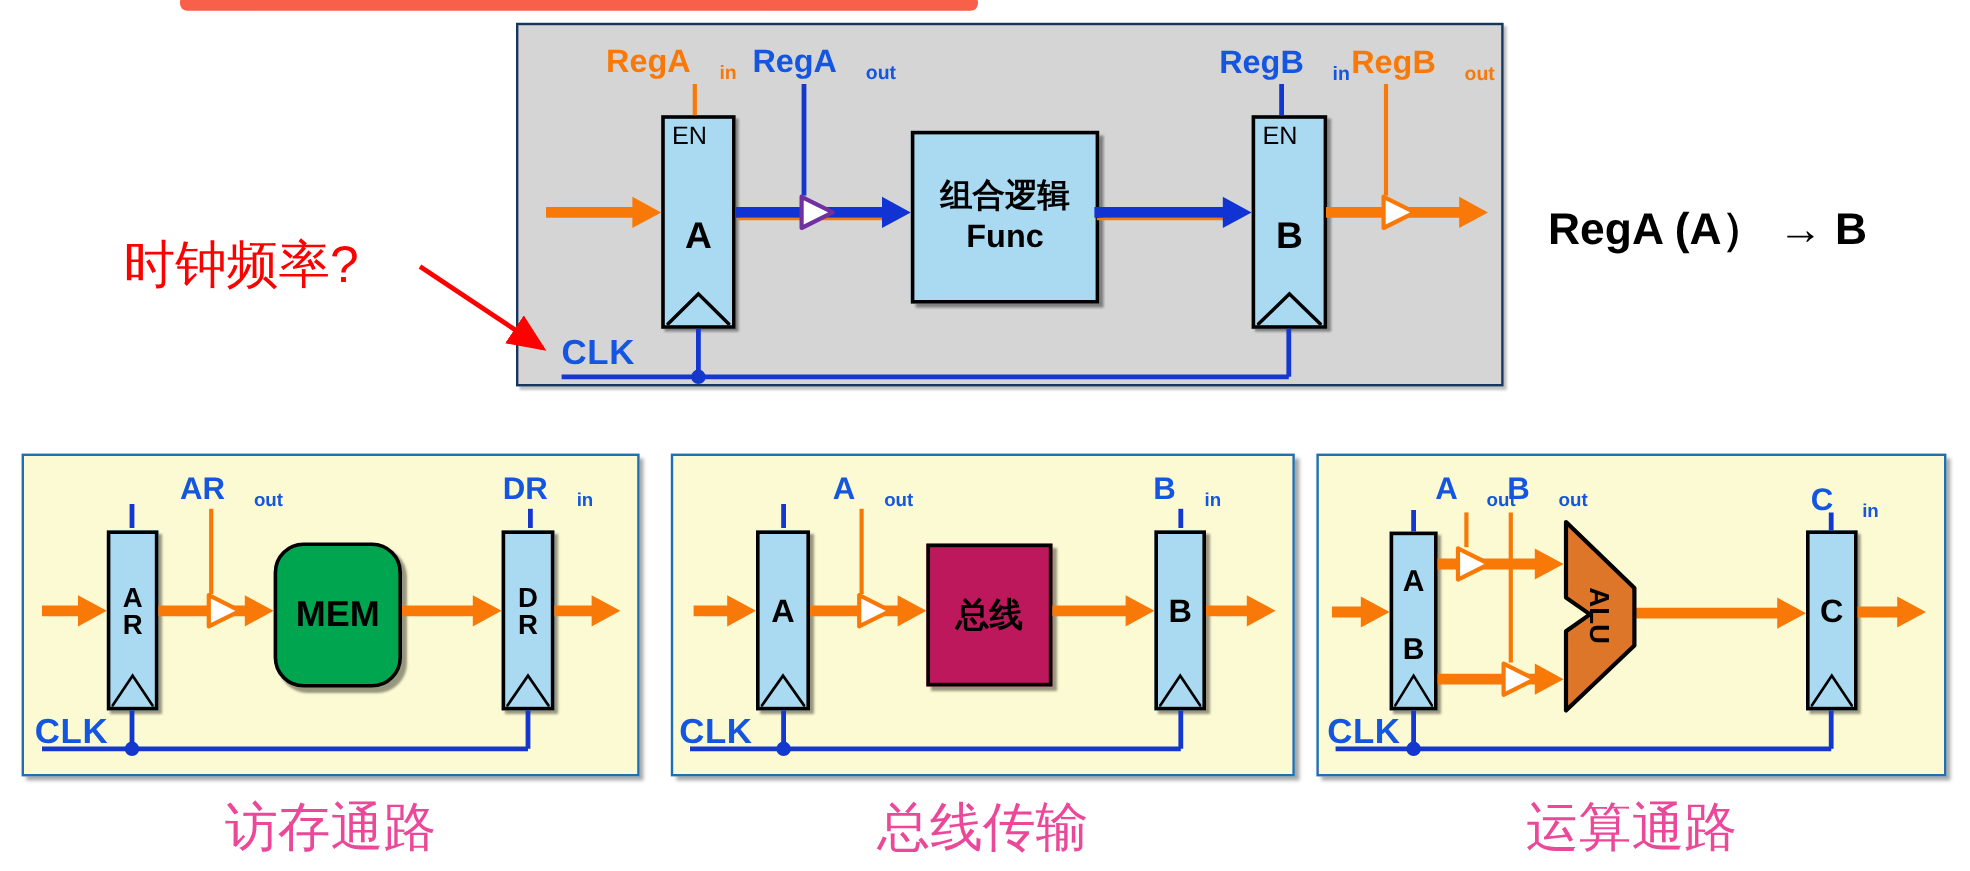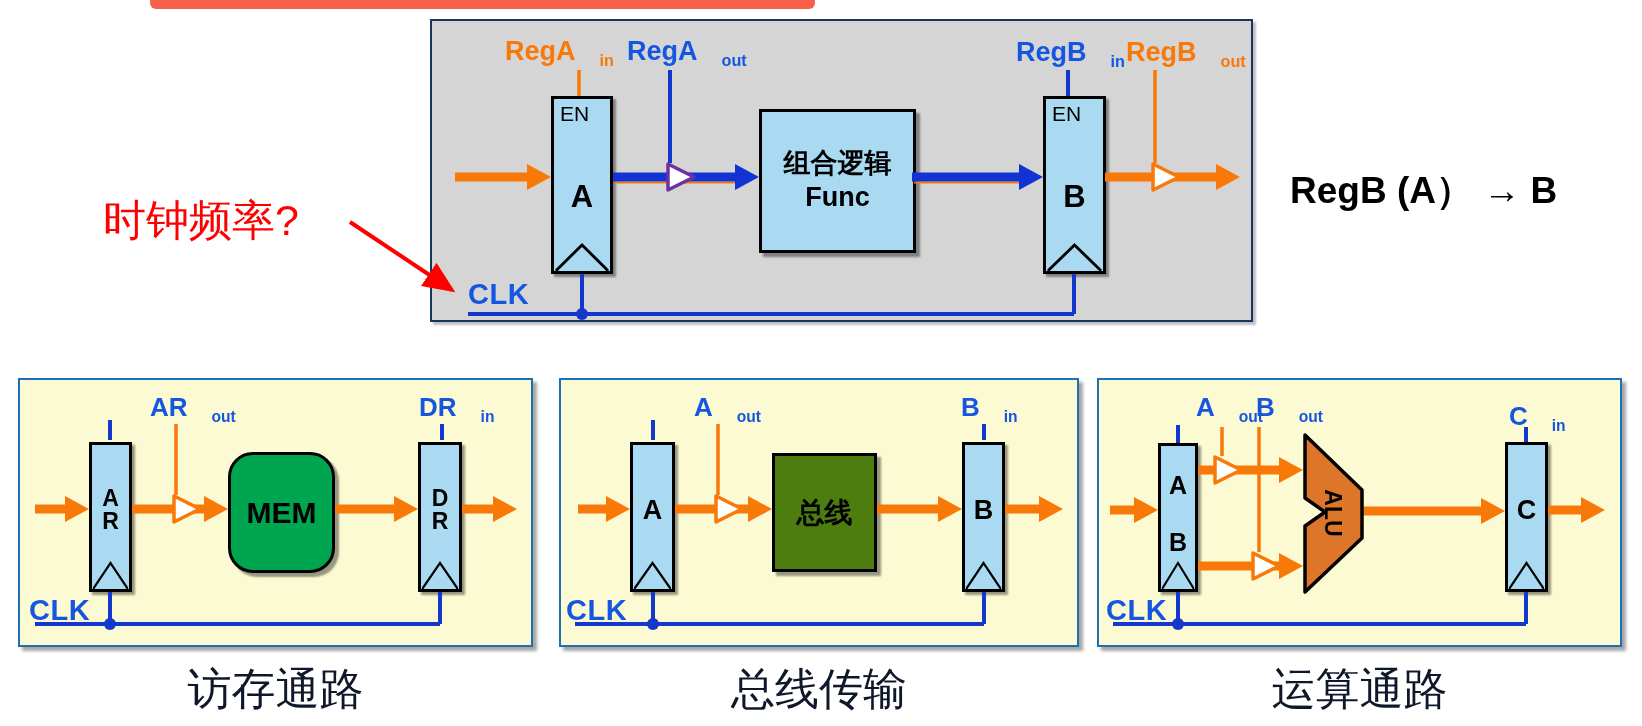--- a/index.html
+++ b/index.html
@@ -18,47 +18,47 @@
   .chev{position:absolute;left:0;bottom:0;width:100%;height:30px;display:block;}
   .chev polyline{fill:none;stroke:#000;stroke-width:3.5;}
   .stack{position:absolute;left:0;right:0;top:45%;transform:translateY(-50%);
          text-align:center;font-weight:bold;color:#000;line-height:1.02;}
   
   .cbox{position:absolute;border:3px solid #000;box-sizing:border-box;display:flex;flex-direction:column;
         align-items:center;justify-content:center;font-weight:bold;color:#000;
         box-shadow:4px 4px 2px rgba(0,0,0,0.4);z-index:2;text-align:center;}
   .func{background:#A9DAF2;font-size:27px;line-height:1.25;}
   .mem{background:#00A550;font-size:30px;border-radius:25px;}
-  .bus{background:#4d7c0f;font-size:28px;}
+  .bus{background:#be185d;font-size:28px;}
   
   .lbl{position:absolute;font-weight:bold;font-size:26px;white-space:nowrap;z-index:6;}
   .lbl sub{font-size:0.60em;font-weight:bold;padding-left:24px;}
   .lbl.main{font-size:27px;}
   .orange{color:#F97908;} .blue{color:#1456E0;}
   .clk{position:absolute;font-weight:bold;font-size:29px;color:#1456E0;z-index:6;letter-spacing:0.5px;}
-  .caption{position:absolute;top:660px;text-align:center;font-size:44px;color:#0f172a;
+  .caption{position:absolute;top:660px;text-align:center;font-size:44px;color:#ec4899;
            font-weight:500;z-index:6;}
   .annotation{position:absolute;left:103px;top:192px;font-size:43px;color:#FF0000;z-index:6;}
   .formula{position:absolute;left:1290px;top:166px;font-size:37px;font-weight:bold;color:#000;z-index:6;}
   .topbar{position:absolute;left:150px;top:-4px;width:665px;height:13px;background:#F9604A;
           border-radius:6px;z-index:6;}
   .alu-text{position:absolute;left:1303px;top:498px;width:60px;height:30px;line-height:30px;
             text-align:center;font-weight:bold;font-size:23px;color:#000;transform:rotate(90deg);z-index:6;}
   #wires{position:absolute;left:0;top:0;z-index:5;pointer-events:none;}
 </style>
 </head>
 <body>
 
 <div id="stage">
 
   <div class="topbar"></div>
 
   <div class="annotation">时钟频率?</div>
 
-  <div class="formula">RegB (A） → B</div>
+  <div class="formula">RegA (A） → B</div>
 
   <div class="gpanel"></div>
 
   <div class="reg" style="left:551px;top:96px;width:62px;height:178px;">
     <span class="reg-en">EN</span>
     <span class="reg-letter" style="top:57%;transform:translateY(-50%);font-size:31px;">A</span>
     <svg class="chev" viewBox="0 0 100 30" preserveAspectRatio="none">
         <polyline points="3,30 50,4 97,30"></polyline>
       </svg>
   </div>

